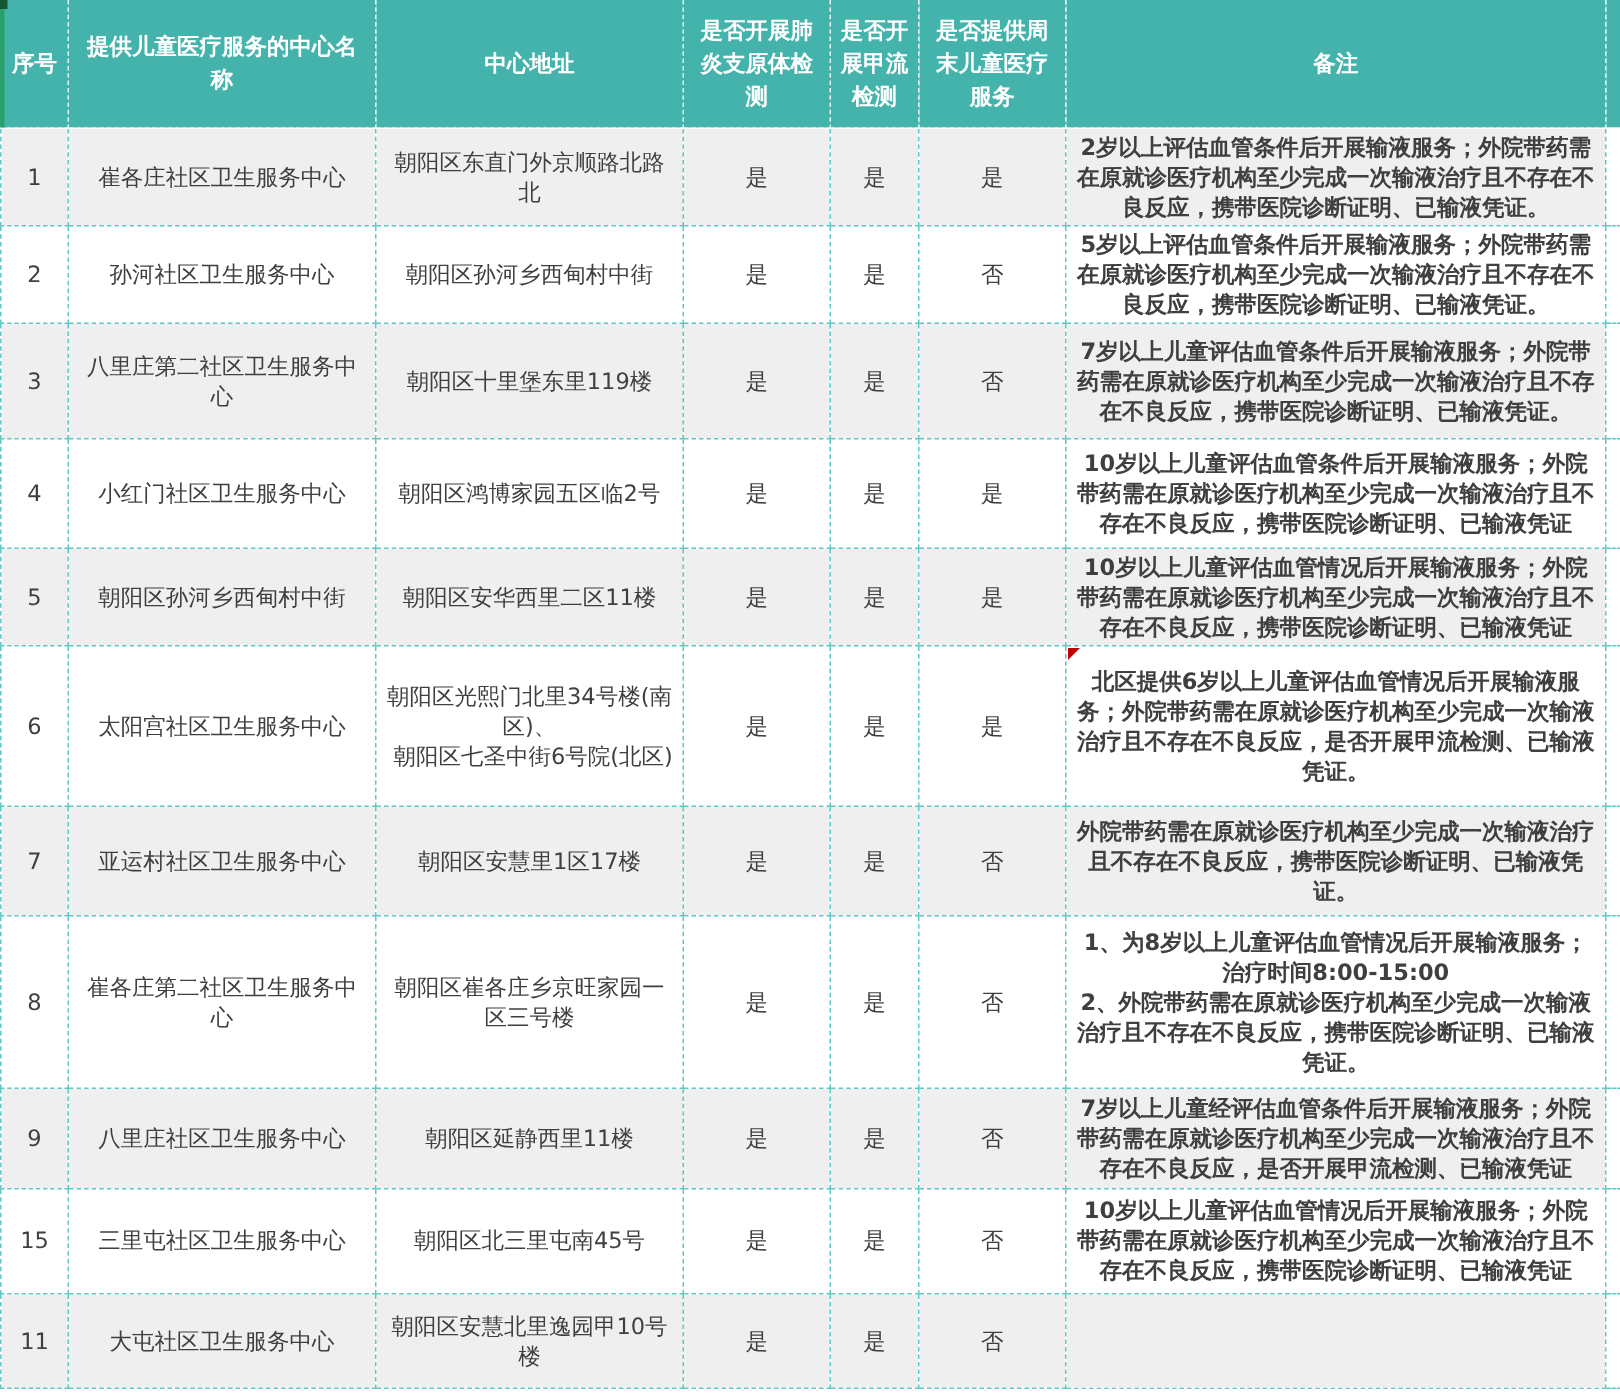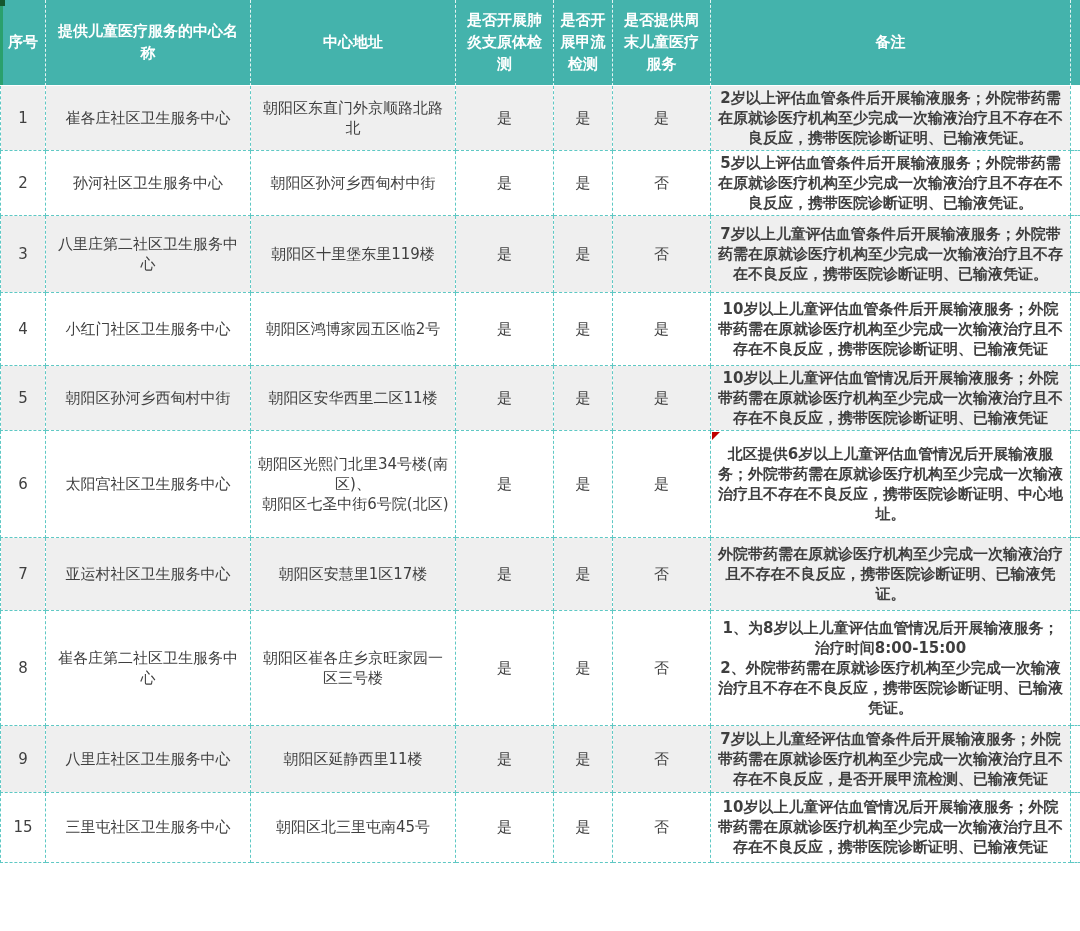--- a/index.html
+++ b/index.html
@@ -170,21 +170,21 @@
       <tr style="height:107px">
         <td>6</td>
         <td>太阳宫社区卫生服务中心</td>
         <td class="cell-address">朝阳区光熙门北里34号楼(南区)、
  朝阳区七圣中街6号院(北区)</td>
         <td>是</td>
         <td>是</td>
         <td>是</td>
         <td class="cell-remark">
             <span class="comment-marker"></span>
-            <div class="remark-text">北区提供6岁以上儿童评估血管情况后开展输液服务；外院带药需在原就诊医疗机构至少完成一次输液治疗且不存在不良反应，携带医院诊断证明、中心地址。</div>
+            <div class="remark-text">北区提供6岁以上儿童评估血管情况后开展输液服务；外院带药需在原就诊医疗机构至少完成一次输液治疗且不存在不良反应，是否开展甲流检测、已输液凭证。</div>
           </td>
         <td class="stub"></td>
       </tr>
       <tr class="stripe" style="height:73px">
         <td>7</td>
         <td>亚运村社区卫生服务中心</td>
         <td class="cell-address">朝阳区安慧里1区17楼</td>
         <td>是</td>
         <td>是</td>
         <td>否</td>
@@ -221,18 +221,30 @@
       </tr>
       <tr style="height:70px">
         <td>15</td>
         <td>三里屯社区卫生服务中心</td>
         <td class="cell-address">朝阳区北三里屯南45号</td>
         <td>是</td>
         <td>是</td>
         <td>否</td>
         <td class="cell-remark">
             <div class="remark-text">10岁以上儿童评估血管情况后开展输液服务；外院带药需在原就诊医疗机构至少完成一次输液治疗且不存在不良反应，携带医院诊断证明、已输液凭证</div>
+          </td>
+        <td class="stub"></td>
+      </tr>
+      <tr class="stripe" style="height:63px">
+        <td>11</td>
+        <td>大屯社区卫生服务中心</td>
+        <td class="cell-address">朝阳区安慧北里逸园甲10号楼</td>
+        <td>是</td>
+        <td>是</td>
+        <td>否</td>
+        <td class="cell-remark">
+            <div class="remark-text"></div>
           </td>
         <td class="stub"></td>
       </tr>
     </tbody>
   </table>
 </div>
 
 </body></html>

